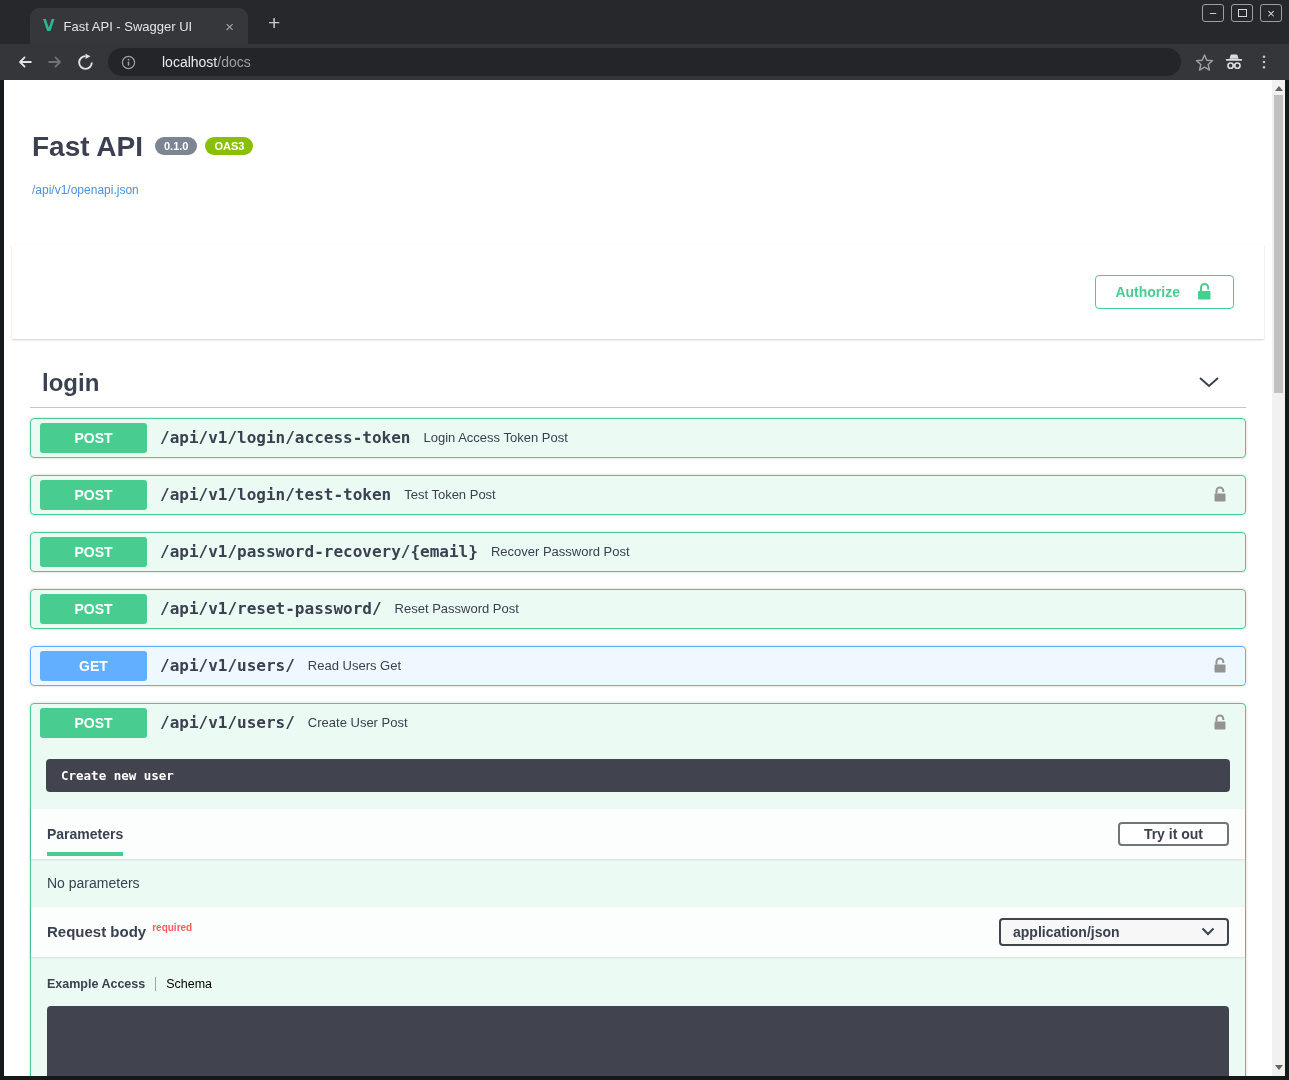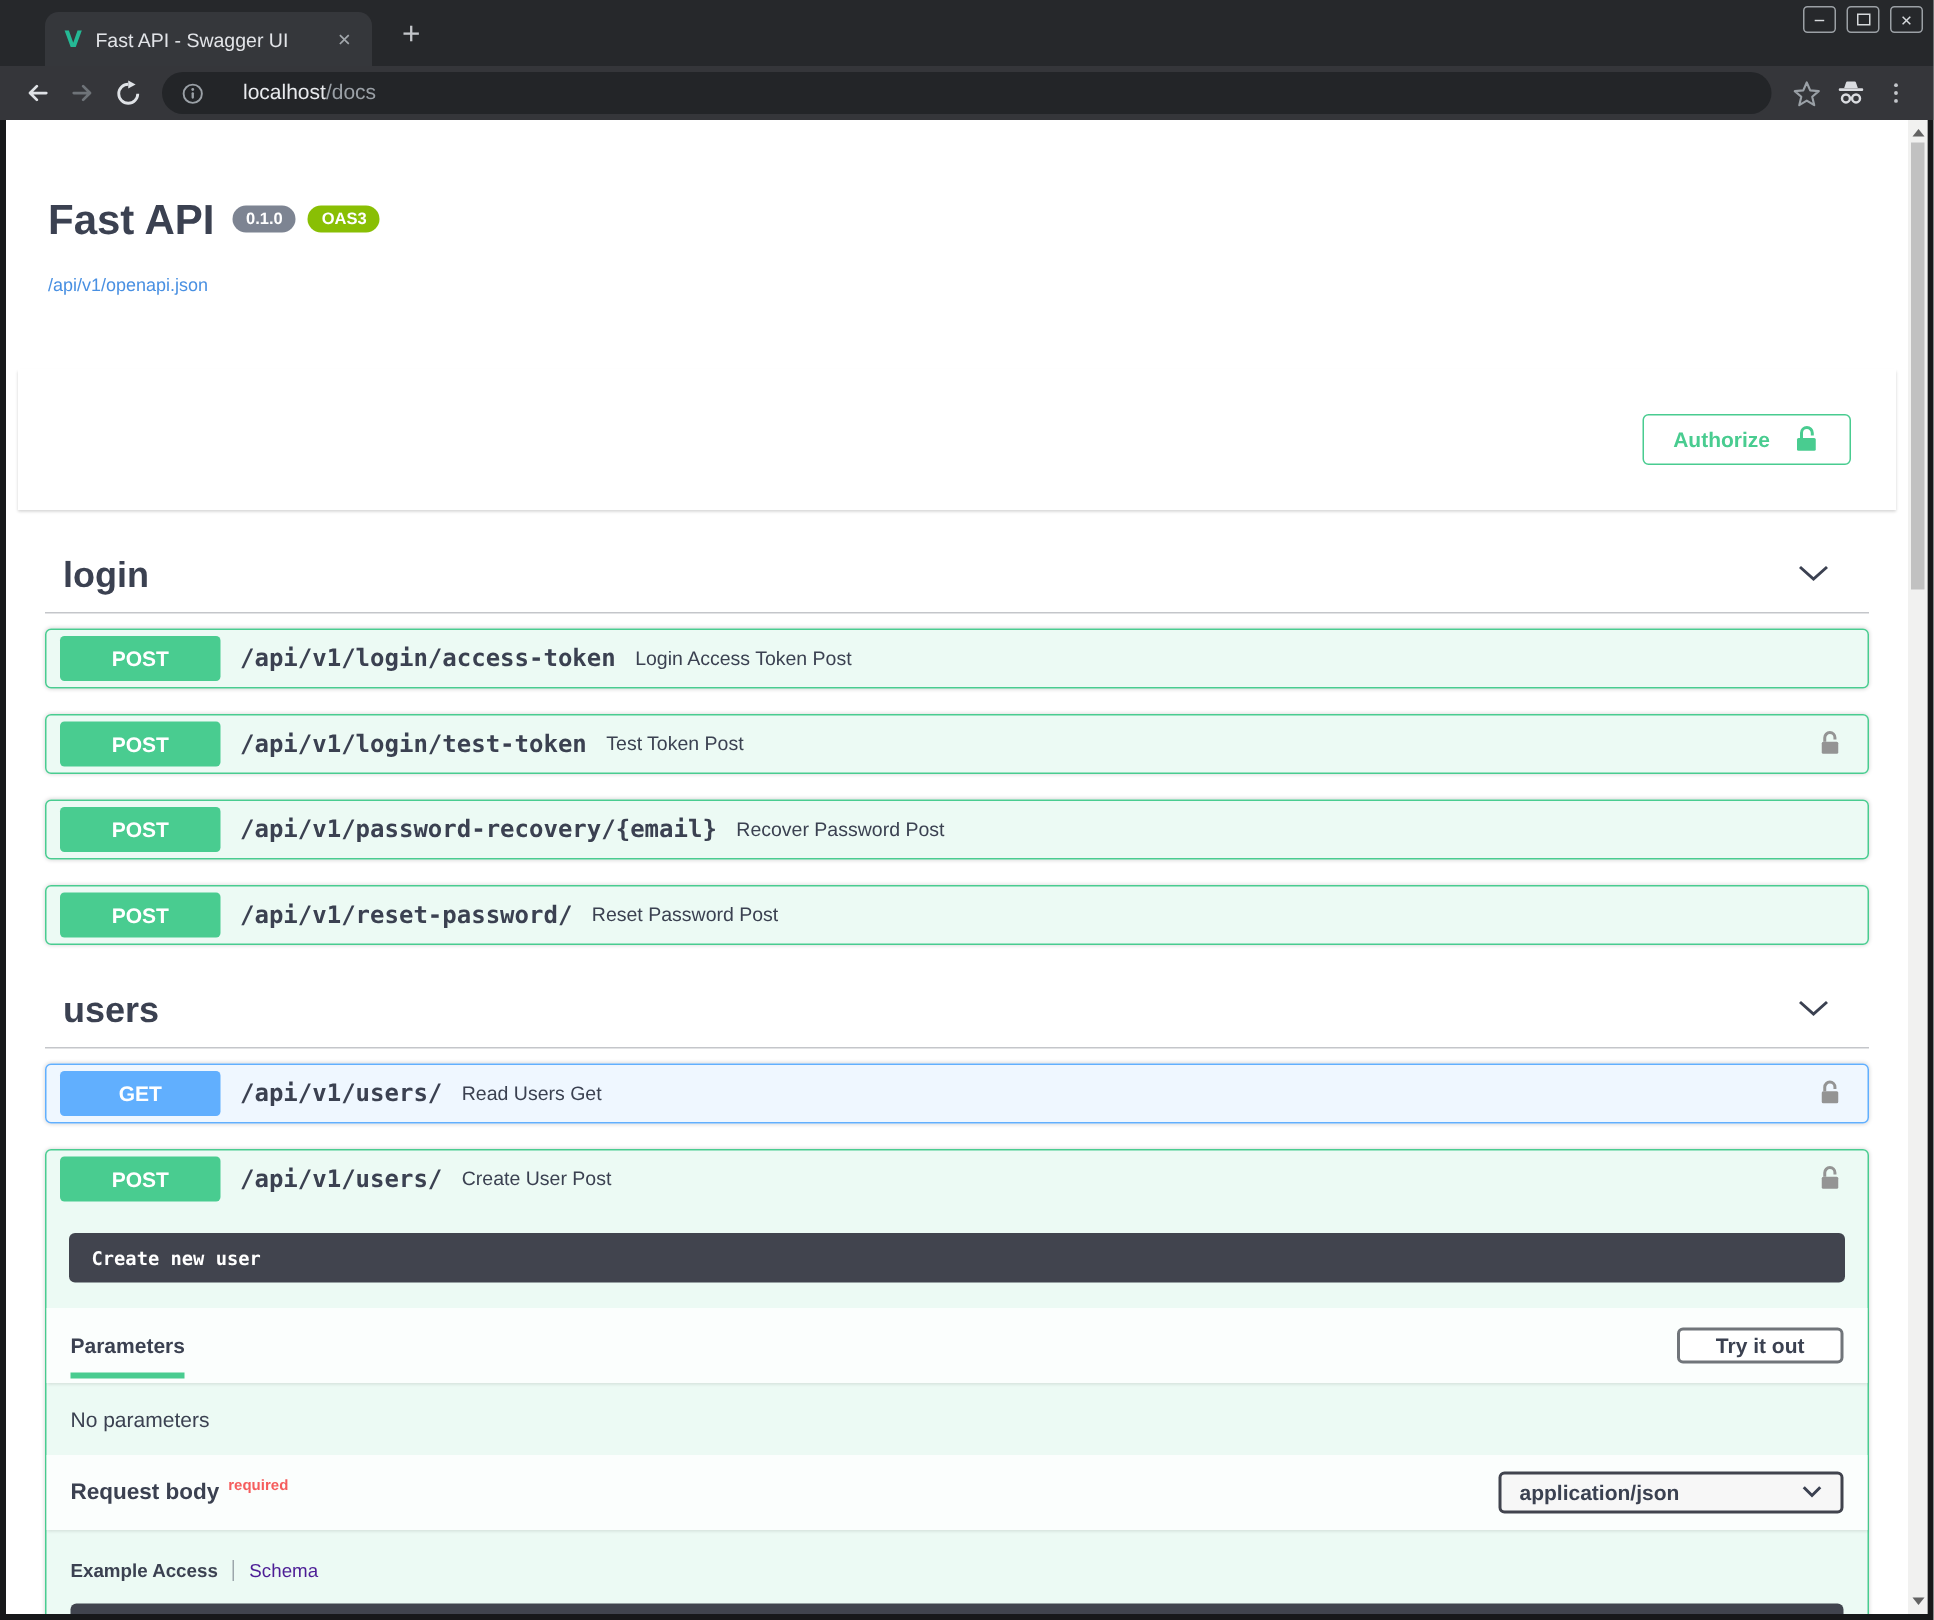--- a/index.html
+++ b/index.html
@@ -92,21 +92,21 @@
   .required-flag { font-size: 10px; color: #f55e5e; font-weight: 600; margin-left: 6px;
                    position: relative; top: -6px; }
   .media-select { margin-left: auto; width: 230px; display: flex; align-items: center;
                   justify-content: space-between; padding: 4px 12px; background: #f7f7f7;
                   border: 2px solid #41444e; border-radius: 4px; font-size: 14px; font-weight: 700;
                   color: #3b4151; cursor: pointer; }
   .model-example { padding: 20px 16px 16px; }
   .tab-row { display: flex; align-items: center; gap: 10px; font-size: 12.5px; }
   .tab-example { font-weight: 700; color: #3b4151; }
   .tab-divider { width: 1px; height: 14px; background: rgba(59,65,81,.45); }
-  .tab-schema { color: #4c1d95; }
+  .tab-schema { color: #000000; }
   .code-block { margin-top: 15px; background: #41444e; border-radius: 4px; padding: 13px 15px;
                 color: #fff; font-family: "DejaVu Sans Mono", monospace; font-size: 13px;
                 font-weight: 600; min-height: 140px; }
 </style>
 </head>
 <body>
 
 <div class="titlebar">
   <div class="tab">
     <span class="favicon">V</span>
@@ -243,28 +243,20 @@
       </div>
 
       <div class="opblock post">
         <div class="op-summary">
           <span class="method-badge">POST</span>
           <span class="op-path">/api/v1/reset-password/</span>
           <span class="op-summary-text">Reset Password Post</span>
         </div>
       </div>
 
-      <div class="tag-header">
-        <span class="tag-title">users</span>
-        <span class="tag-arrow">
-          <svg width="22" height="12" viewBox="0 0 22 12" fill="none" stroke="#3b4151" stroke-width="2">
-              <path d="M2 2l9 8 9-8"></path>
-            </svg>
-        </span>
-      </div>
 
       <div class="opblock get">
         <div class="op-summary">
           <span class="method-badge">GET</span>
           <span class="op-path">/api/v1/users/</span>
           <span class="op-summary-text">Read Users Get</span>
           <span class="lock-btn">
             <svg width="18" height="19" viewBox="0 0 18 19">
                 <path d="M5.5 8.5V5.8a3.4 3.4 0 0 1 6.8 0V7" fill="none" stroke="#949494" stroke-width="2"></path>
                 <rect x="3.5" y="8.5" width="11" height="8" rx="1" fill="#949494"></rect>

